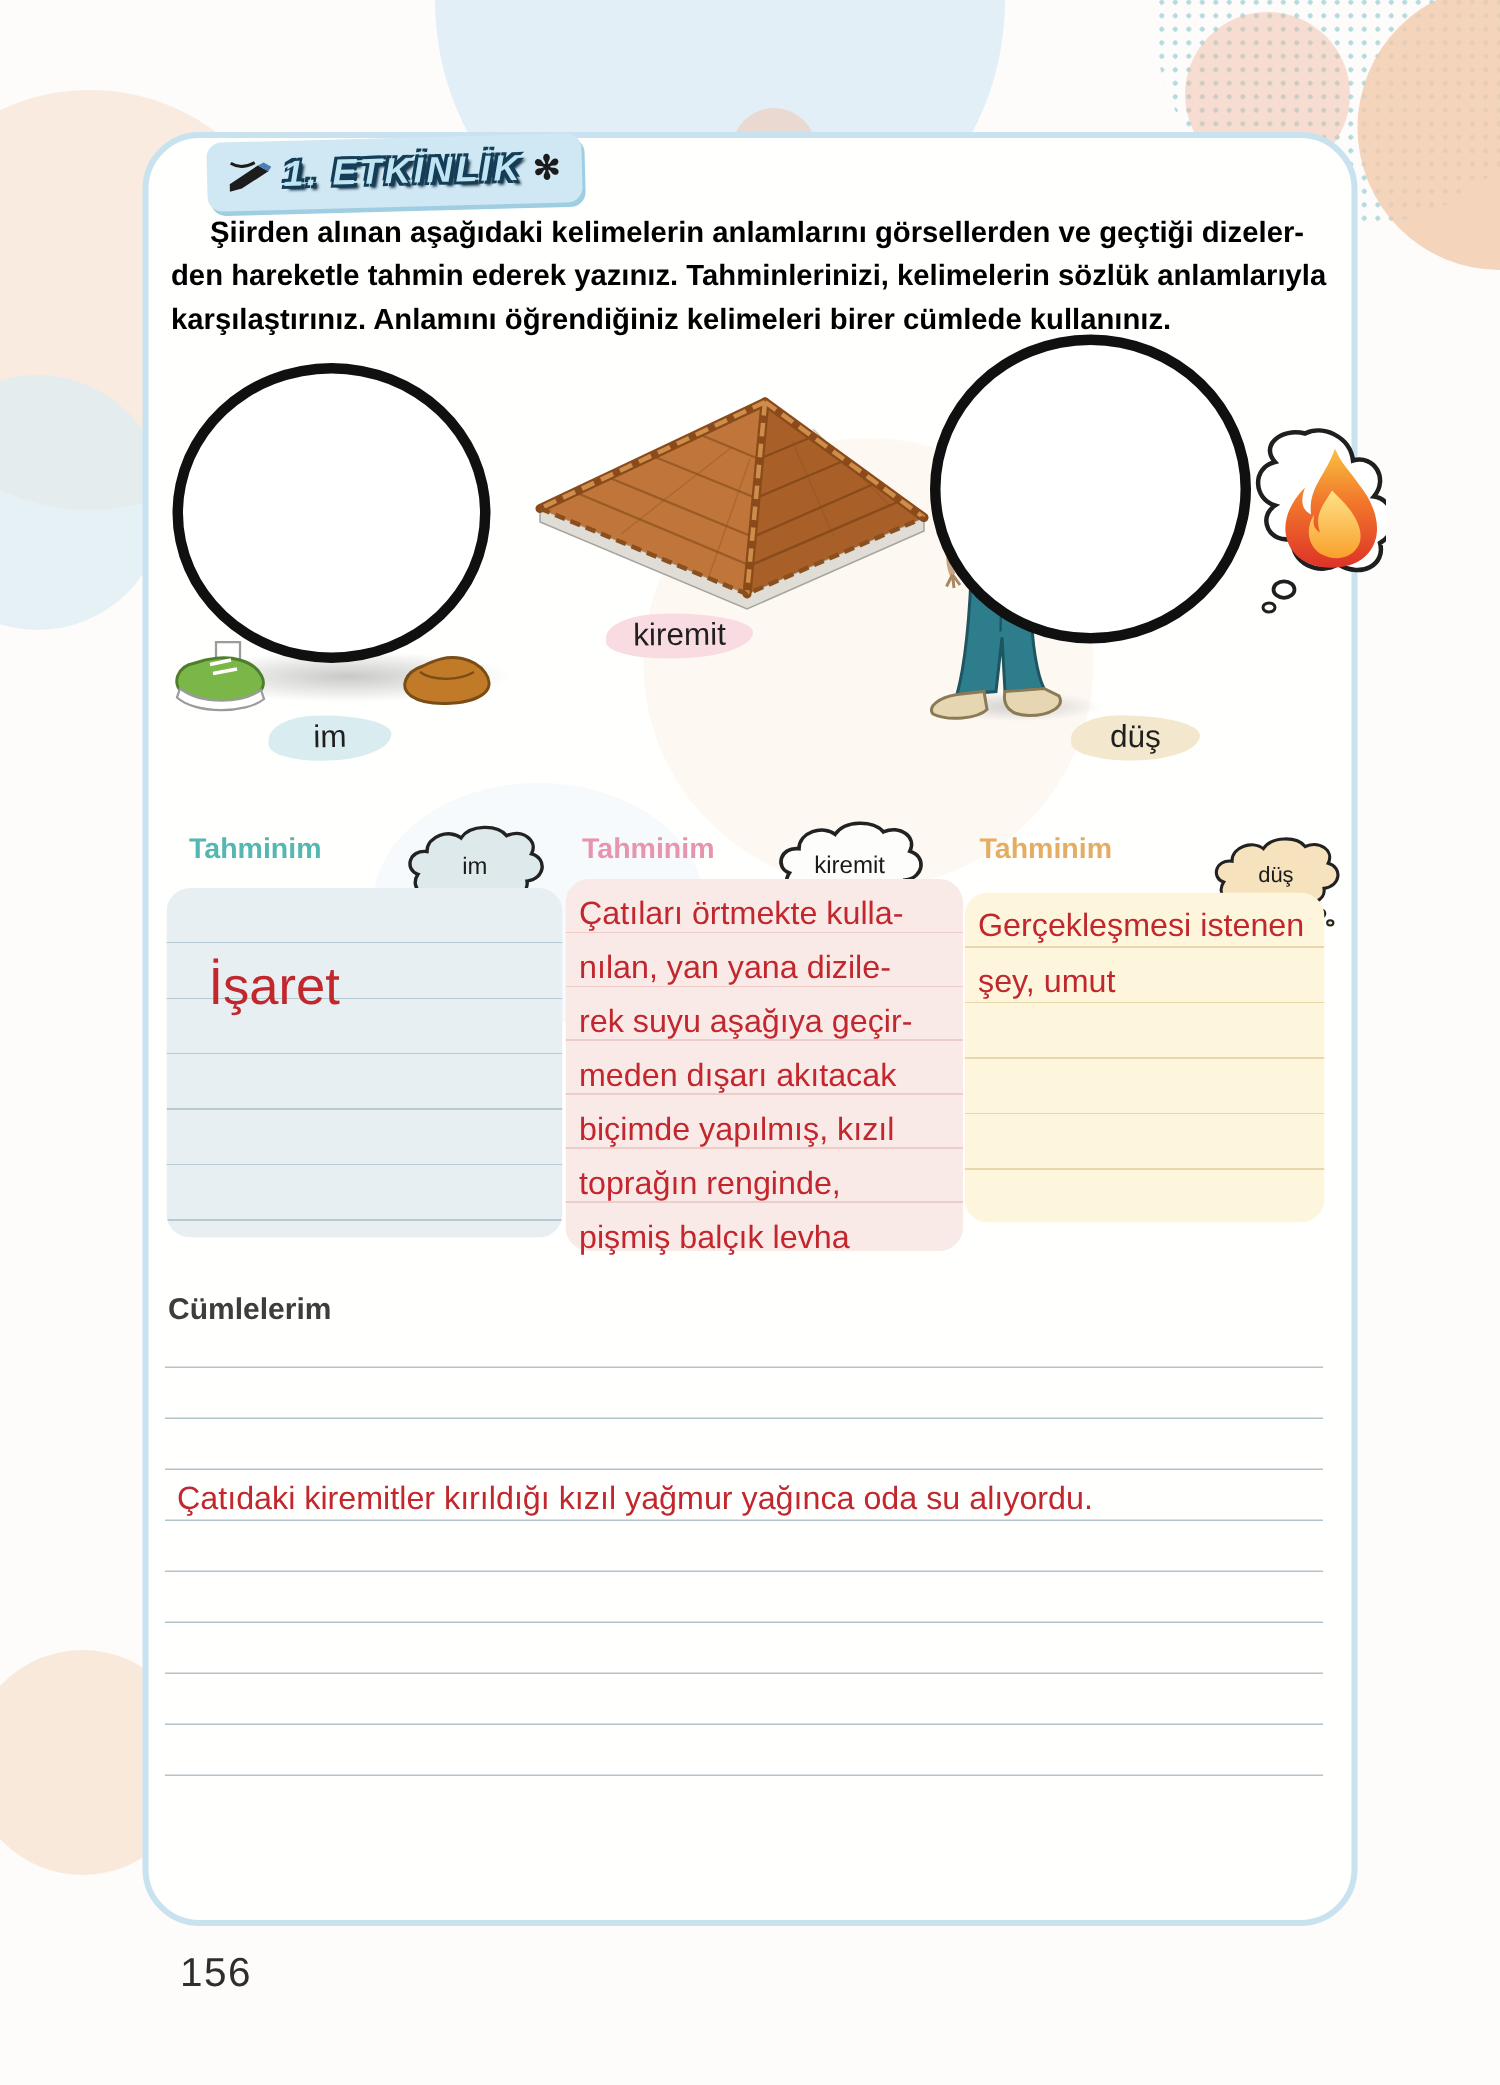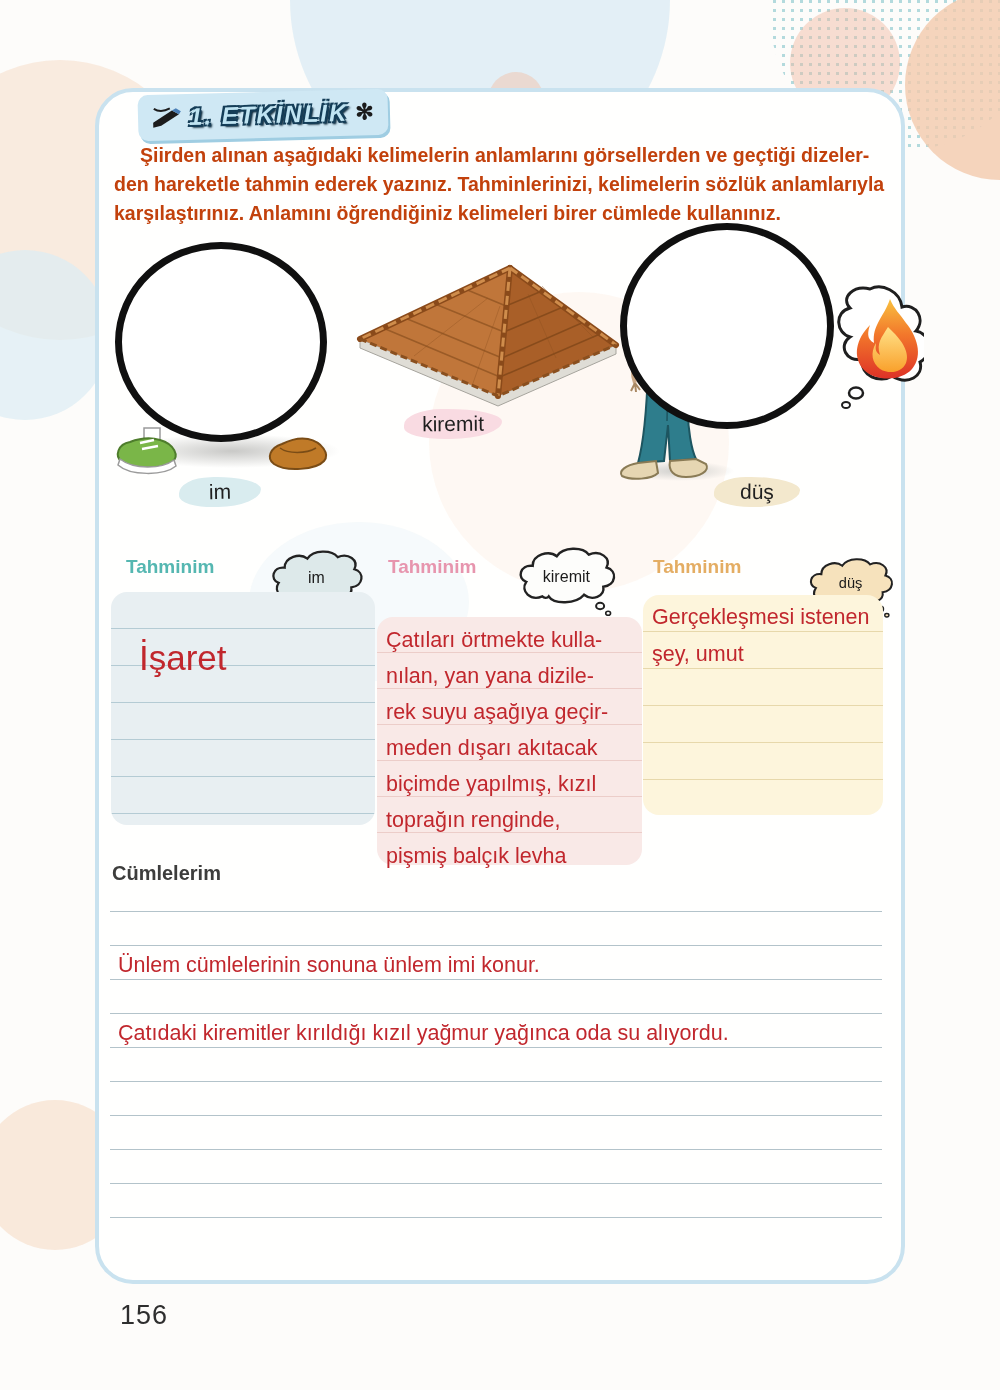--- a/index.html
+++ b/index.html
@@ -36,21 +36,21 @@
            box-shadow:2px 3px 0 #9fcde2; }
   .badge-text {
     font-size:24px; font-weight:900; font-style:italic; letter-spacing:2px; color:#bfe4f2;
     text-shadow:-2px -2px 0 #143d57, 2px -2px 0 #143d57, -2px 2px 0 #143d57,
                  2px 2px 0 #143d57, 3px 3px 2px #0a2435;
   }
   .badge-mark { font-size:22px; color:#1b1b1b; font-weight:bold; }
 
   .instructions {
     left:114px; top:141px; width:774px;
-    color:#c2410c; font-size:19.5px; font-weight:bold; line-height:29px;
+    color:#000000; font-size:19.5px; font-weight:bold; line-height:29px;
     white-space:pre-line; text-indent:26px; text-align:justify;
   }
 
   
   .cover-circle { position:absolute; border-radius:50%; background:#fff; border:7px solid #101010; }
   .word-chip {
     position:absolute; font-size:21px; color:#1f1f1f; text-align:center;
     padding:3px 0; border-radius:40% 60% 55% 45% / 55% 45% 60% 40%;
   }
   .chip-im      { left:179px; top:477px; width:82px;  background:#d9ecef; transform:rotate(-1deg); }
@@ -78,21 +78,21 @@
   .gh2 { left:388px; top:556px; color:#e795ae; }
   .gh3 { left:653px; top:556px; color:#e4ad63; }
   .cloud { position:absolute; }
   .cl1 { left:268px; top:548px; width:100px; }
   .cl2 { left:515px; top:545px; width:106px; }
   .cl3 { left:806px; top:556px; width:92px; }
 
   .col { position:absolute; border-radius:16px; }
   .col1 { left:111px; top:592px; width:264px; height:233px; background:#e8eff2;
           background-image:repeating-linear-gradient(to bottom, transparent 0 36px, #b4cbd4 36px 37px); }
-  .col2 { left:377px; top:617px; width:265px; height:248px; background:#f9e9e7;
+  .col2 { left:377px; top:586px; width:265px; height:248px; background:#f9e9e7;
           background-image:repeating-linear-gradient(to bottom, transparent 0 35px, #eccdc9 35px 36px); }
   .col3 { left:643px; top:595px; width:240px; height:220px; background:#fdf5dc;
           background-image:repeating-linear-gradient(to bottom, transparent 0 36px, #e7d8ab 36px 37px); }
   .hand { color:#c1272d; }
   .ans1 { position:absolute; left:28px; top:46px; font-size:35px; }
   .ans2 { padding:5px 10px 0 9px; font-size:21.5px; line-height:36px; white-space:pre-line; }
   .ans3 { padding:4px 8px 0 9px; font-size:21.5px; line-height:36.5px; white-space:pre-line; }
 
   
   .sent-header { left:112px; top:862px; font-size:20px; font-weight:bold; color:#3d3d3c; }
@@ -235,23 +235,20 @@
 </div>
 <div class="col col3">
   <div class="hand ans3">Gerçekleşmesi istenen
 şey, umut</div>
 </div>
 
 <div class="abs sent-header">Cümlelerim</div>
 <div class="abs lines">
   <div class="sent-line"></div>
   <div class="sent-line"></div>
-  <div class="sent-line">
-    <span class="hand">Ünlem cümlelerinin sonuna ünlem imi konur.</span>
-  </div>
   <div class="sent-line"></div>
   <div class="sent-line">
     <span class="hand">Çatıdaki kiremitler kırıldığı kızıl yağmur yağınca oda su alıyordu.</span>
   </div>
   <div class="sent-line"></div>
   <div class="sent-line"></div>
   <div class="sent-line"></div>
   <div class="sent-line"></div>
   <div class="sent-line"></div>
 </div>

